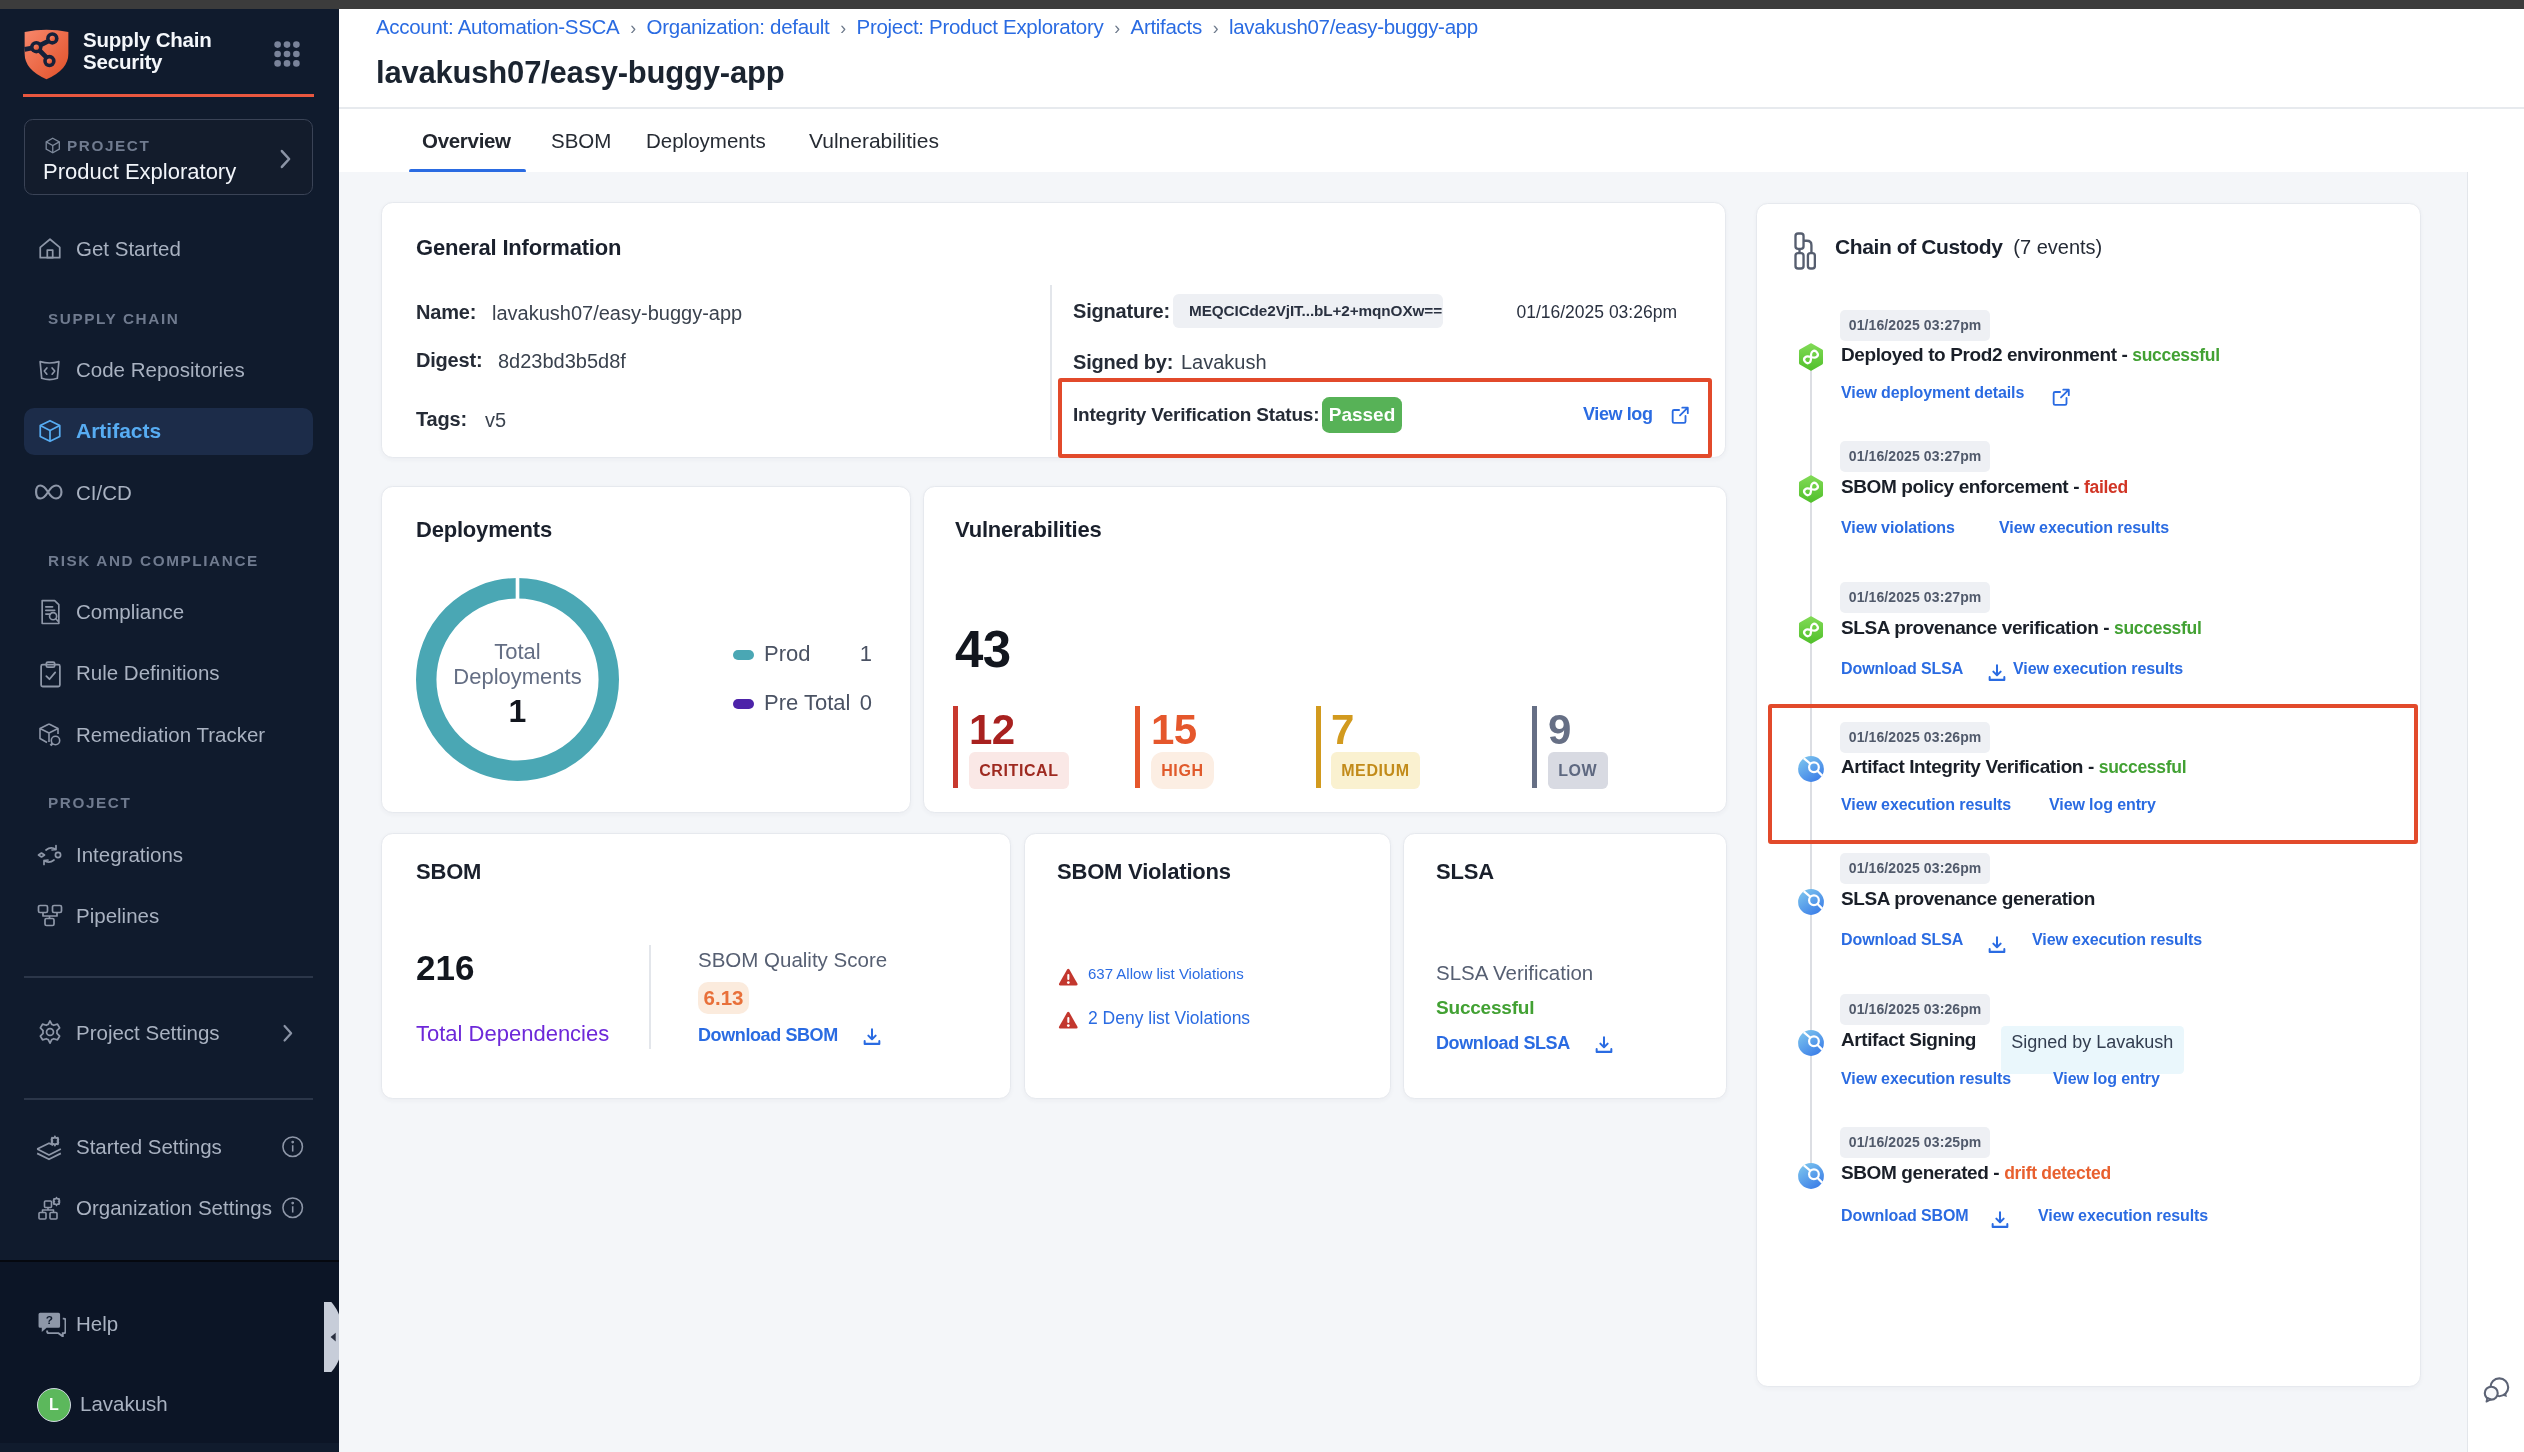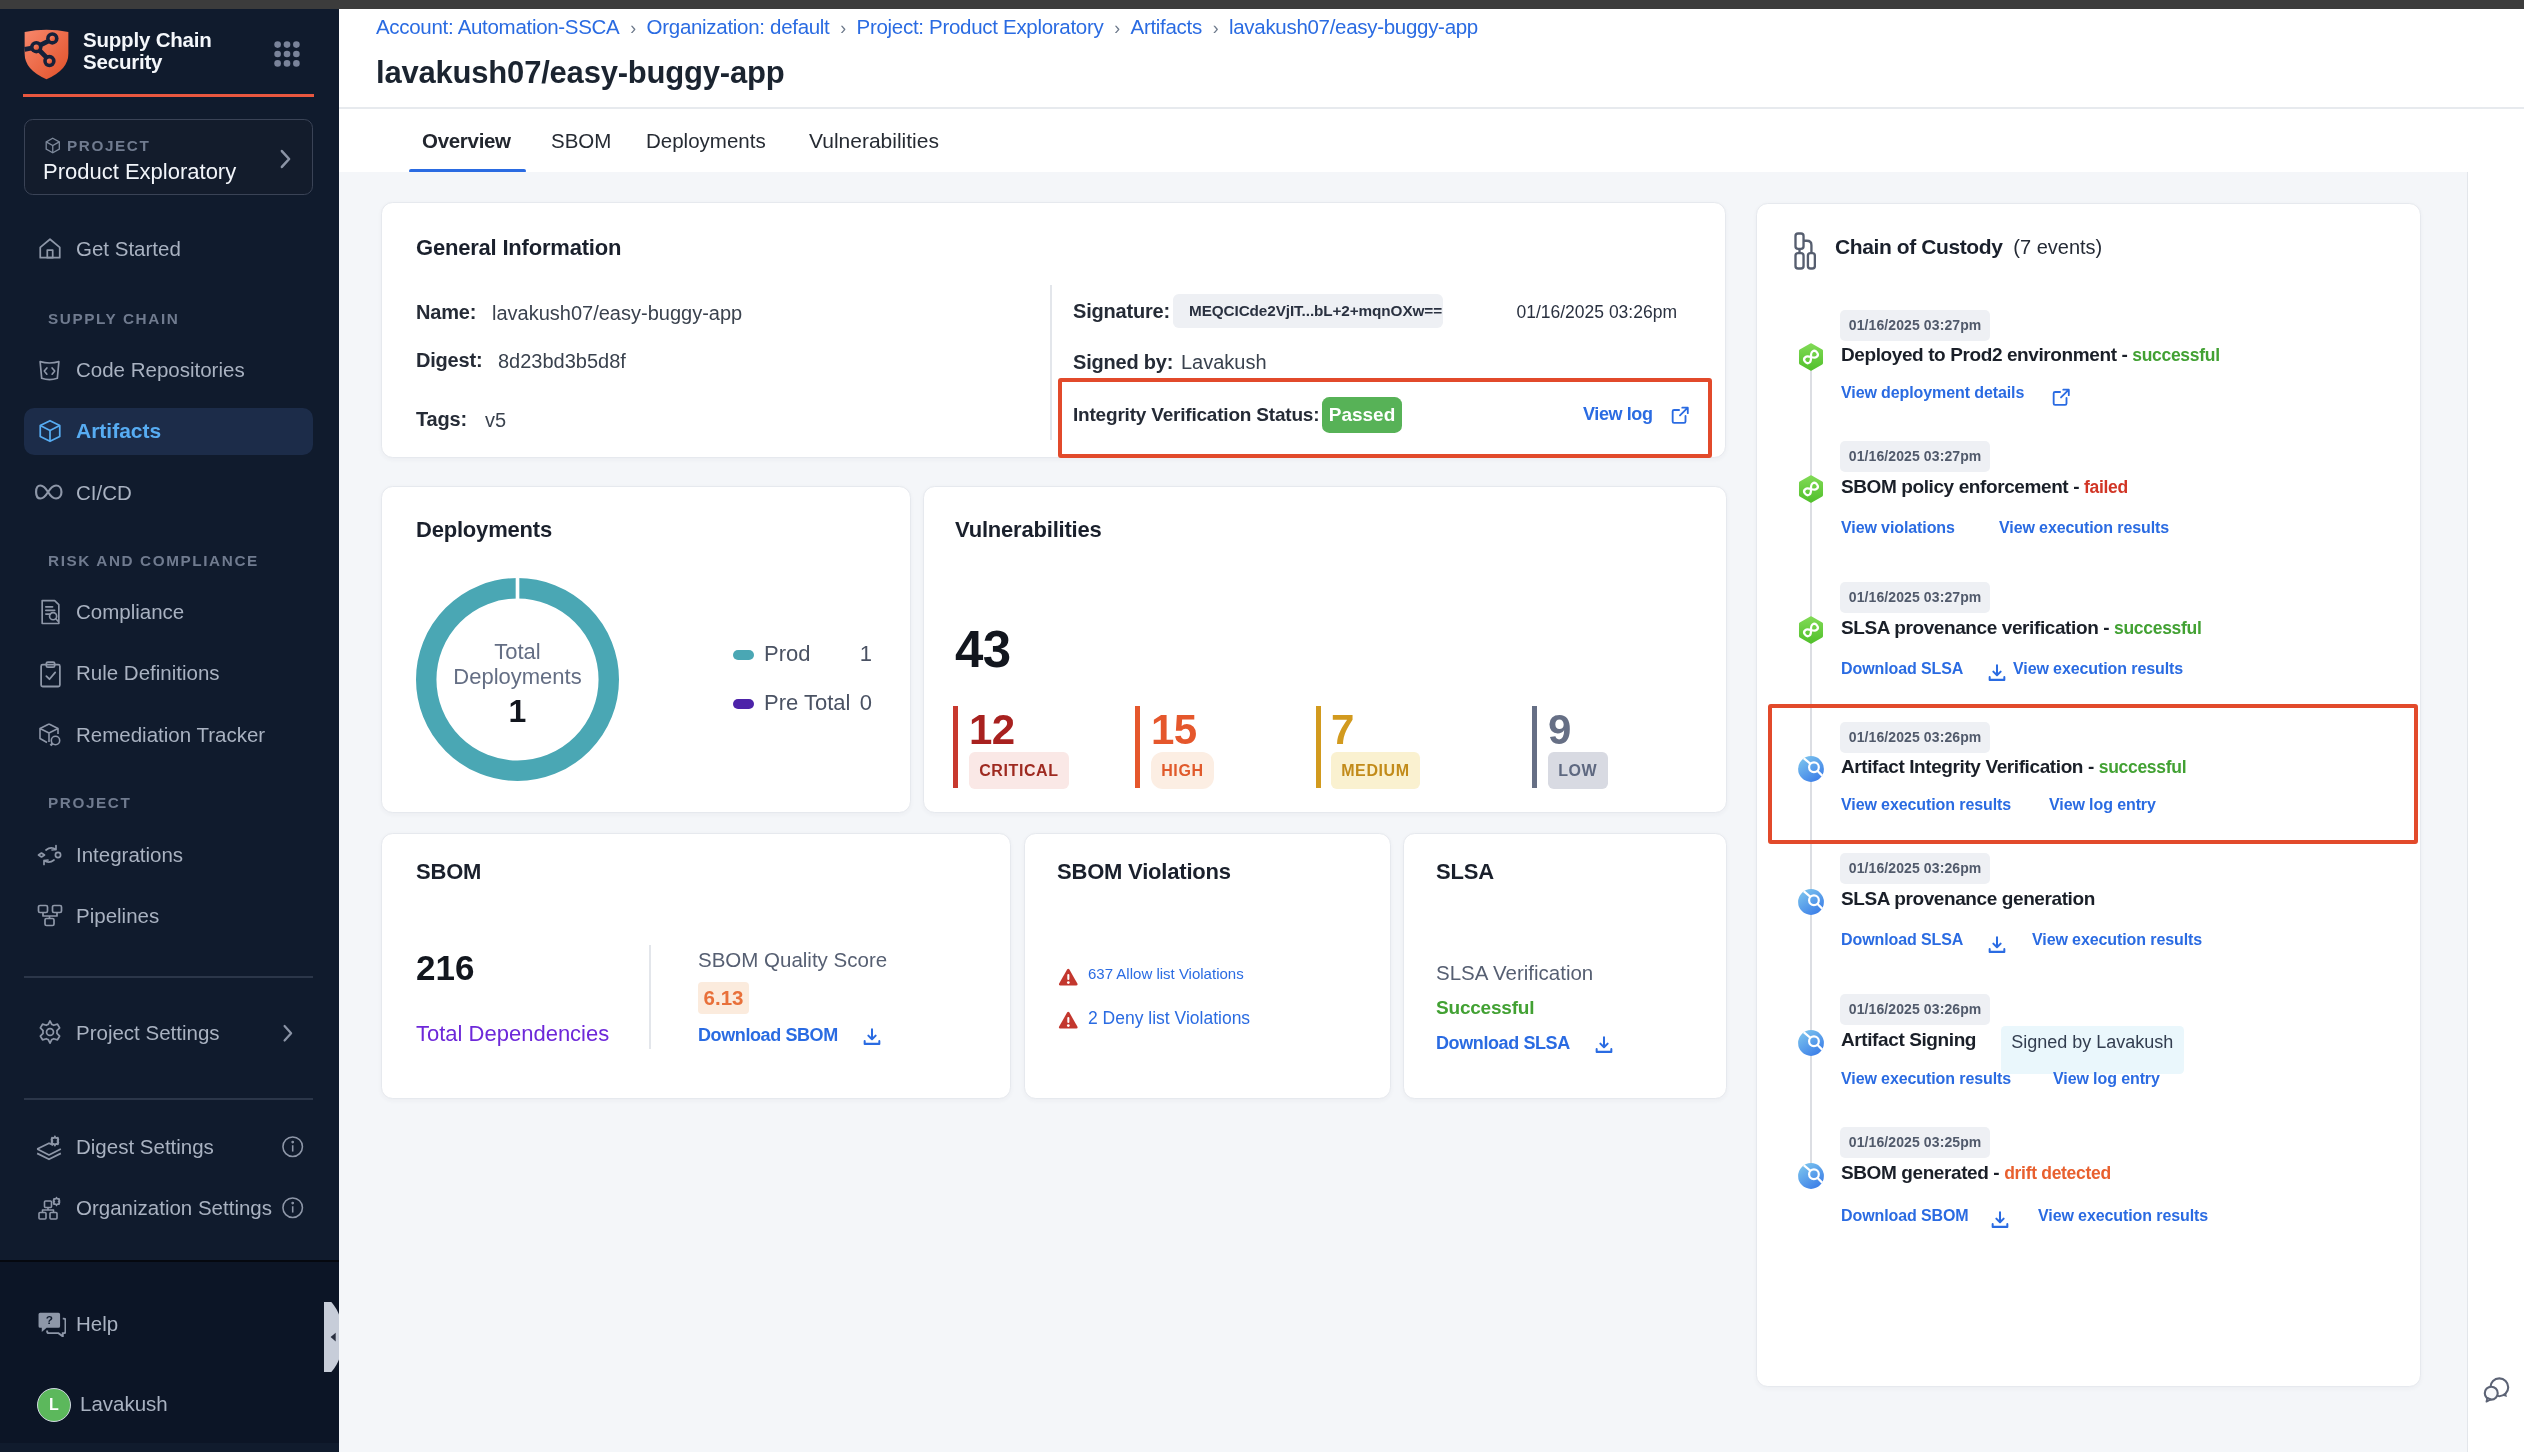--- a/index.html
+++ b/index.html
@@ -166,21 +166,21 @@
     <path d="M3.5 4 L12.5 14 L3.5 24"></path>
   </svg>
 
 <svg class="abs" style="left:35px;top:1134px;" width="28" height="28" viewBox="0 0 26 26" stroke="#8E97A8" stroke-width="1.6" fill="none" stroke-linejoin="round">
   <path d="M2 14 L13 19.5 L24 14"></path>
   <path d="M2 18 L13 23.5 L24 18"></path>
   <path d="M2 14 L13 8.5 L17 10.5" fill="none"></path>
   <circle cx="18.5" cy="6.5" r="3.1"></circle>
   <path d="M18.5 1.8 L19.3 3.5 L21.4 3.2 L22 5.2 L20.5 6.5 L22 7.8 L21.4 9.8 L19.3 9.5 L18.5 11.2 L17.7 9.5 L15.6 9.8 L15 7.8 L16.5 6.5 L15 5.2 L15.6 3.2 L17.7 3.5 Z" stroke-width="1.1"></path>
 </svg>
-<div class="abs navtxt" style="left:76px;top:1135px;">Digest Settings</div>
+<div class="abs navtxt" style="left:76px;top:1135px;">Started Settings</div>
 <svg class="abs" style="left:281px;top:1135px;" width="23.4" height="23.4" viewBox="0 0 24 24" stroke="#8E97A8" stroke-width="1.6" fill="none">
     <circle cx="12" cy="12" r="10"></circle>
     <line x1="12" y1="10.5" x2="12" y2="17"></line>
     <circle cx="12" cy="7.2" r="0.6" fill="#8E97A8"></circle>
   </svg>
 
 <svg class="abs" style="left:37px;top:1194px;" width="26" height="28" viewBox="0 0 26 26" stroke="#8E97A8" stroke-width="1.6" fill="none" stroke-linejoin="round">
   <rect x="2" y="17.5" width="7" height="6.5" rx="1"></rect>
     <rect x="13" y="17.5" width="7" height="6.5" rx="1"></rect>
   <rect x="7.5" y="6" width="7" height="6.5" rx="1"></rect>
@@ -289,21 +289,21 @@
 <div class="abs" style="left:1532px;top:706px;width:5.1px;height:82px;background:#666F85;"></div>
 <div class="abs" style="left:1548px;top:706px;font-size:42px;font-weight:bold;color:#666F85;letter-spacing:-0.7px;">9</div>
 <div class="abs" style="left:1548px;top:752px;height:37px;background:#D8DAE2;border-radius:5.8px;padding:0 10.2px;line-height:37px;font-size:16px;font-weight:bold;color:#5E6880;letter-spacing:0.6px;">LOW</div>
 
 <div class="card" style="left:381px;top:833px;width:630px;height:266px;"></div>
 <div class="abs h2" style="left:416px;top:859px;">SBOM</div>
 <div class="abs" style="left:416px;top:948px;font-size:35px;font-weight:bold;color:#12161E;">216</div>
 <div class="abs gray" style="left:416px;top:1021px;font-size:22px;">Total Dependencies</div>
 <div class="abs" style="left:649px;top:945px;width:1.5px;height:104px;background:#E3E6EB;"></div>
 <div class="abs" style="left:698px;top:948px;font-size:20.5px;color:#565F72;">SBOM Quality Score</div>
-<div class="abs" style="left:698px;top:982px;width:51px;height:32px;background:#FBEBDD;border-radius:4px;text-align:center;line-height:32px;font-size:20.5px;font-weight:bold;color:#E8703A;">6.13</div>
+<div class="abs" style="left:698px;top:982px;width:51px;height:32px;background:#FBEBDD;border-radius:10px;text-align:center;line-height:32px;font-size:20.5px;font-weight:bold;color:#E8703A;">6.13</div>
 <div class="abs link" style="left:698px;top:1025px;">Download SBOM</div>
 <svg class="abs" style="left:861px;top:1026px;" width="22" height="22" viewBox="0 0 24 24" stroke="#2A6BE2" stroke-width="2.2" fill="none" stroke-linecap="round" stroke-linejoin="round">
   <path d="M12 3.5 L12 14 M8 10.5 L12 14.5 L16 10.5"></path>
     <path d="M4 16.5 L4 19.5 L20 19.5 L20 16.5"></path>
 </svg>
 
 <div class="card" style="left:1024px;top:833px;width:367px;height:266px;"></div>
 <div class="abs h2" style="left:1057px;top:859px;">SBOM Violations</div>
 <svg class="abs" style="left:1058px;top:967px;" width="20.5" height="20" viewBox="0 0 24 22">
   <path d="M10.8 2 Q12 0.9 13.2 2 L22.8 19 Q23.5 21 21.5 21 L2.5 21 Q0.5 21 1.2 19 Z" fill="#C3372E"></path>

